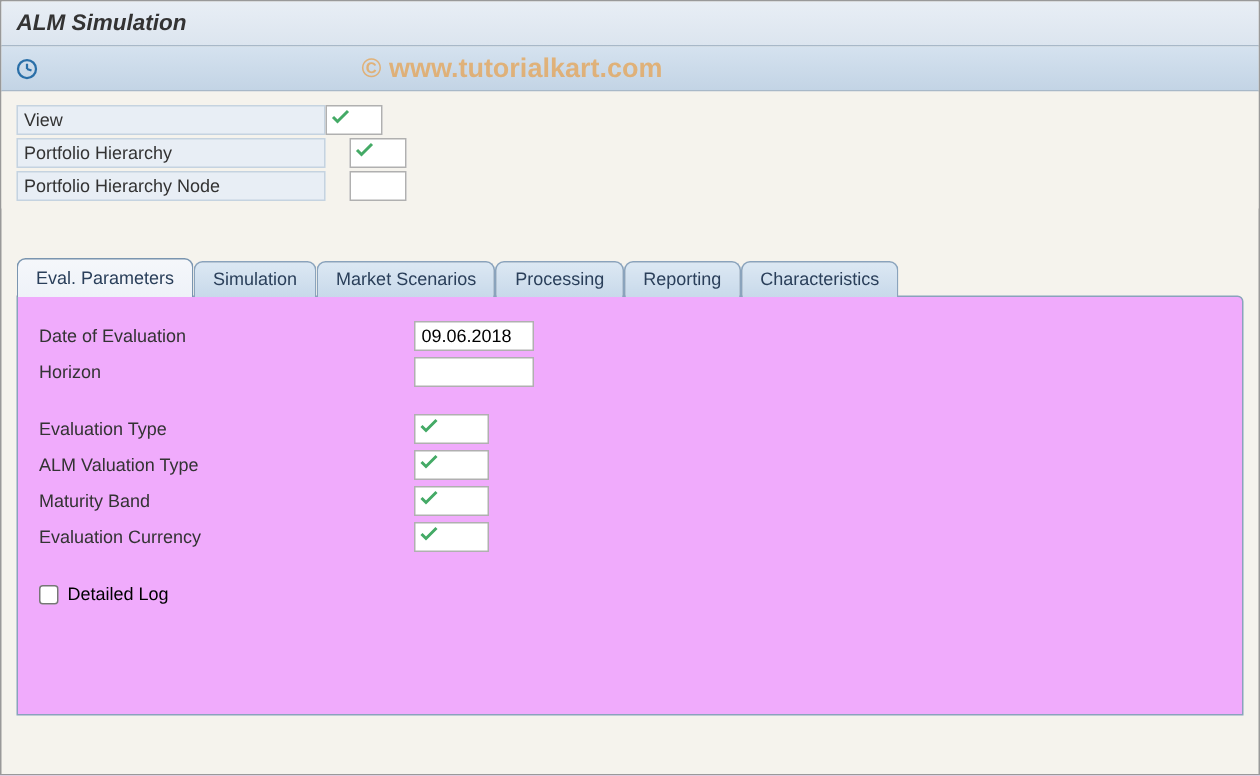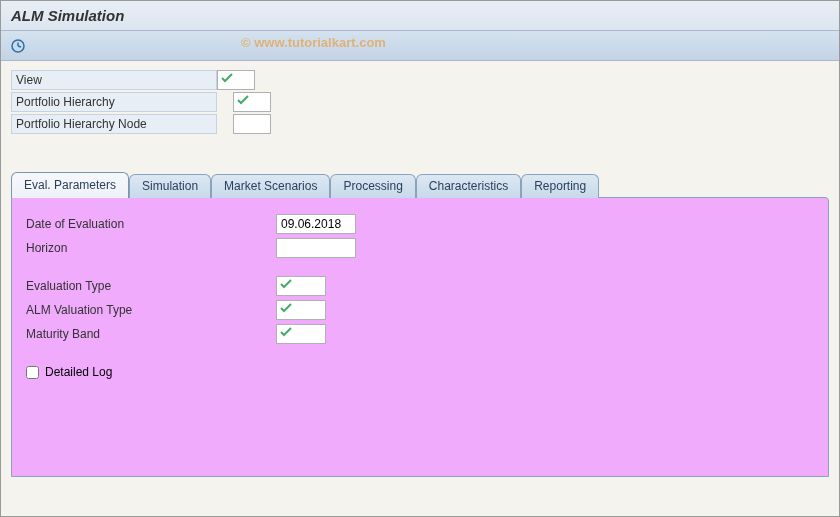--- a/index.html
+++ b/index.html
@@ -1,21 +1,21 @@
 <!DOCTYPE html>
 <html><head>
   <meta charset="utf-8">
   <style>
     * { box-sizing: border-box; margin: 0; padding: 0; }
     body { font-family: Arial, sans-serif; font-size: 12px; background: #fff; }
     .container { width: 840px; height: 517px; border: 1px solid #999; position: relative; background: #f5f3ed; }
     .title-bar { background: linear-gradient(#e8eef5, #dce5ef); border-bottom: 1px solid #a8b8c8; padding: 6px 10px; font-size: 15px; font-weight: bold; font-style: italic; color: #333; }
     .toolbar { background: linear-gradient(#d5e2ef, #c3d4e5); border-bottom: 1px solid #a8b8c8; padding: 4px 8px; height: 30px; display:flex; align-items:center; }
     .toolbar-icon { width:18px; height:18px; display:flex; align-items:center; justify-content:center; border:1px solid transparent; cursor:pointer; }
-    .watermark { position:absolute; left:240px; top:34px; color:#e8a04a; font-size:13px; font-weight:bold; opacity:0.7; pointer-events:none; }
+    .watermark { position:absolute; left:240px; top:34px; color:#e8a04a; font-size:18px; font-weight:bold; opacity:0.7; pointer-events:none; }
     .top-form { padding: 8px 10px 4px 10px; background:#f5f3ed; }
     .form-row { display:flex; align-items:center; height:22px; }
     .form-label { width:206px; color:#333; padding:2px 4px; }
     .boxed { background:#e8eef5; border:1px solid #c5d3e0; }
     .form-input { height:20px; border:1px solid #b0b0b0; background:#fff; font-size:12px; padding:2px 4px; }
     .check-input { width:38px; position:relative; display:flex; align-items:center; }
     .check-mark { position:absolute; left:4px; top:2px; pointer-events:none; }
     .tab-area { margin: 32px 10px 10px 10px; }
     .tabs { display:flex; align-items:flex-end; position:relative; z-index:2; }
     .tab { background:linear-gradient(#dce8f3,#c8d9ea); border:1px solid #8aa3bc; border-bottom:none; padding:4px 12px 5px 12px; margin-right:0px; border-top-left-radius:6px; border-top-right-radius:6px; color:#2a3f5a; cursor:pointer; font-size:12px; position:relative; top:1px; }
@@ -70,22 +70,22 @@
       <input type="text" class="form-input" style="width: 38px;" value="">
     </div>
   </div>
 
   <div class="tab-area">
     <div class="tabs">
       <div class="tab active"><span>Eval. Parameters</span></div>
       <div class="tab"><span>Simulation</span></div>
       <div class="tab"><span>Market Scenarios</span></div>
       <div class="tab"><span>Processing</span></div>
+      <div class="tab"><span>Reporting</span></div>
       <div class="tab"><span>Characteristics</span></div>
-      <div class="tab"><span>Reporting</span></div>
     </div>
     <div class="tab-panel">
       <div class="panel-row">
         <div class="panel-label">Date of Evaluation</div>
         <input class="panel-input" type="text" value="09.06.2018" style="">
       </div>
       <div class="panel-row">
         <div class="panel-label">Horizon</div>
         <input class="panel-input" type="text" value="" style="">
       </div>
@@ -110,20 +110,29 @@
       </div>
       <div class="panel-row">
         <div class="panel-label">Maturity Band</div>
         <div class="check-input">
           <input class="panel-input" style="width: 50px;" type="text" value="">
           <svg class="check-mark" width="12" height="12">
               <path d="M1 6 L4 9 L11 2" stroke="#4a6" stroke-width="2" fill="none"></path>
             </svg>
         </div>
       </div>
+      <div class="panel-row">
+        <div class="panel-label">Evaluation Currency</div>
+        <div class="check-input">
+          <input class="panel-input" style="width: 50px;" type="text" value="">
+          <svg class="check-mark" width="12" height="12">
+              <path d="M1 6 L4 9 L11 2" stroke="#4a6" stroke-width="2" fill="none"></path>
+            </svg>
+        </div>
+      </div>
       <div class="spacer"></div>
       <div class="panel-row">
         <div class="checkbox-wrap">
           <input type="checkbox" style="">
           <span>Detailed Log</span>
         </div>
       </div>
     </div>
   </div>
 </div>

